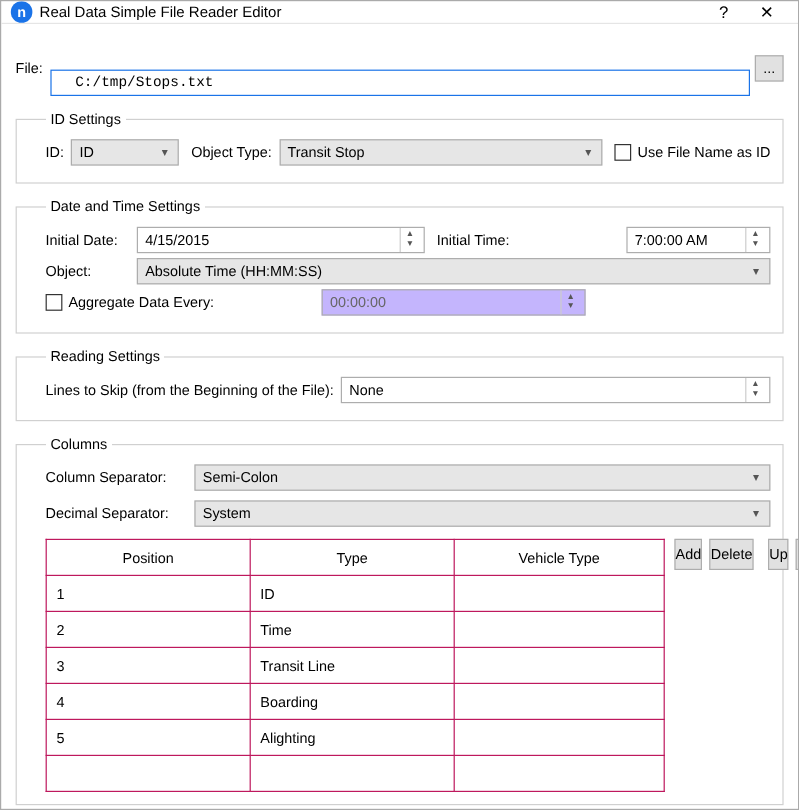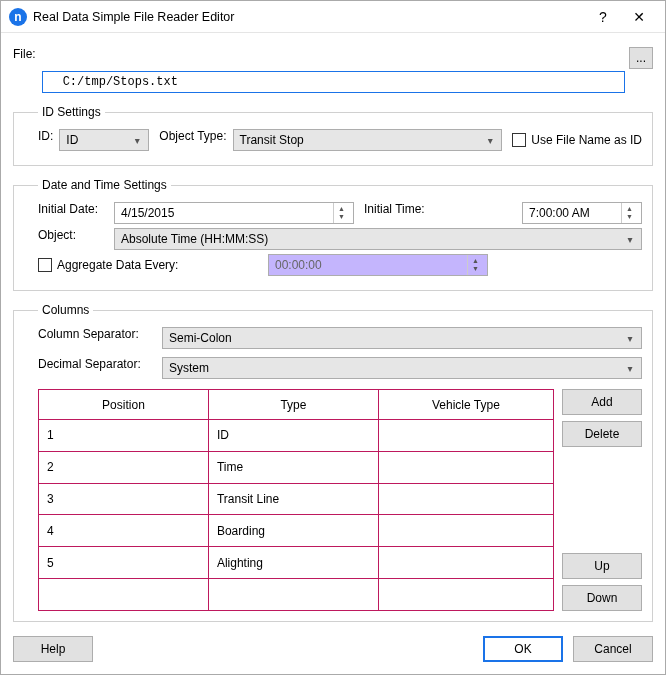--- a/index.html
+++ b/index.html
@@ -27,21 +27,21 @@
     border-radius: 50%;
     background: #1a73e8;
     color: #fff;
     display: flex; align-items: center; justify-content: center;
     font-size: 12px; font-weight: bold;
     margin-right: 6px;
   }
   .titlebar .title { flex: 1; font-size: 12.5px; }
   .titlebar .ctl { width: 36px; text-align: center; font-size: 14px; cursor: pointer; }
   .body { padding: 10px 12px 12px 12px; flex: 1; display: flex; flex-direction: column; }
-  .row { display: flex; margin: 4px 0; }
+  .row { display: flex; align-items: center; margin: 4px 0; }
   .lbl { margin-right: 6px; }
   input[type="text"].path {
     flex: 1;
     border: 1px solid #1a73e8;
     padding: 3px 20px;
     height: 22px;
     font-family: Liberation Mono, monospace;
     font-size: 12px;
     margin-top: 24px;
   }
@@ -96,21 +96,21 @@
     background: #fff;
   }
   .table th, .table td {
     border: 1px solid #be185d;
     padding: 6px 8px;
     text-align: left;
     font-weight: normal;
     height: 30px;
   }
   .table th { text-align: center; }
-  .btncol { width: 80px; display: flex; flex-direction: column; gap: 6px; }
+  .btncol { width: 80px; display: flex; gap: 6px; }
   .btn {
     height: 26px;
     border: 1px solid #adadad;
     background: #e1e1e1;
     cursor: pointer;
     display: flex; align-items: center; justify-content: center;
     font-family: inherit; font-size: 12px;
   }
   .btn.primary { border: 2px solid #1a73e8; background: #fff; }
   .footer { display: flex; margin-top: 10px; gap: 10px; }
@@ -185,20 +185,30 @@
         <span class="chk"></span>
         <span>Aggregate Data Every:</span>
       </div>
       <div class="spinner disabled" style="width:220px">
         <span class="val">00:00:00</span>
         <span class="arrows">▲<br>▼</span>
       </div>
     </div>
   </fieldset>
 
+  <fieldset>
+    <legend>Reading Settings</legend>
+    <div class="row">
+      <span class="lbl">Lines to Skip (from the Beginning of the File):</span>
+      <div class="spinner wfill">
+        <span class="val">None</span>
+        <span class="arrows">▲<br>▼</span>
+      </div>
+    </div>
+  </fieldset>
 
   <fieldset style="flex:1;display:flex;flex-direction:column">
     <legend>Columns</legend>
     <div class="row">
       <span class="lbl" style="width:118px">Column Separator:</span>
       <div class="select wfill">
         <span class="val">Semi-Colon</span>
           <span class="chev">▾</span>
       </div>
     </div>

